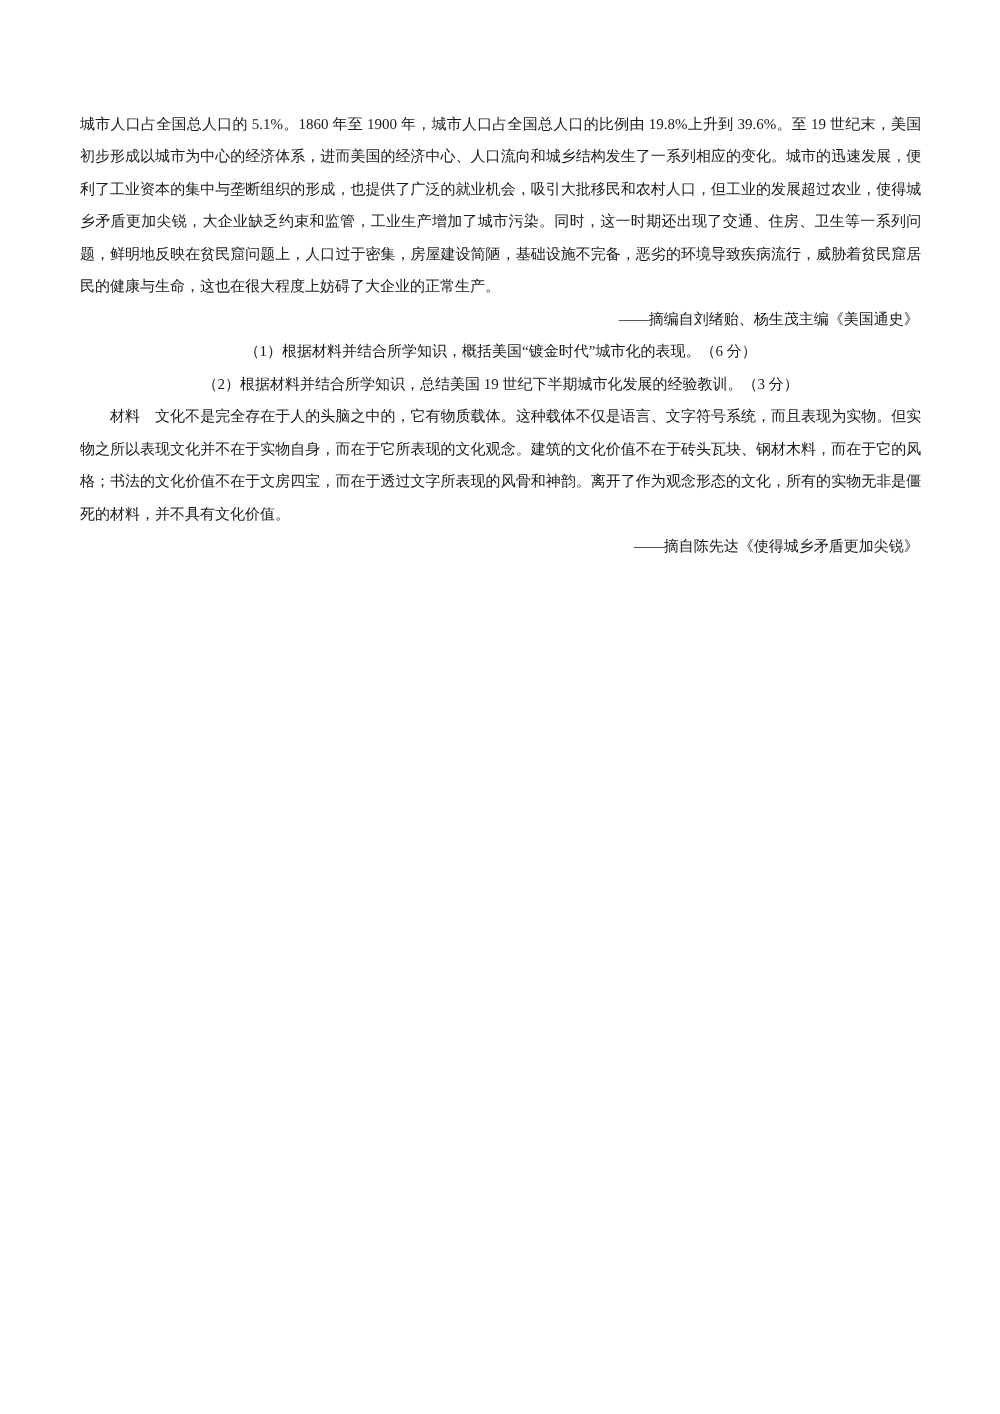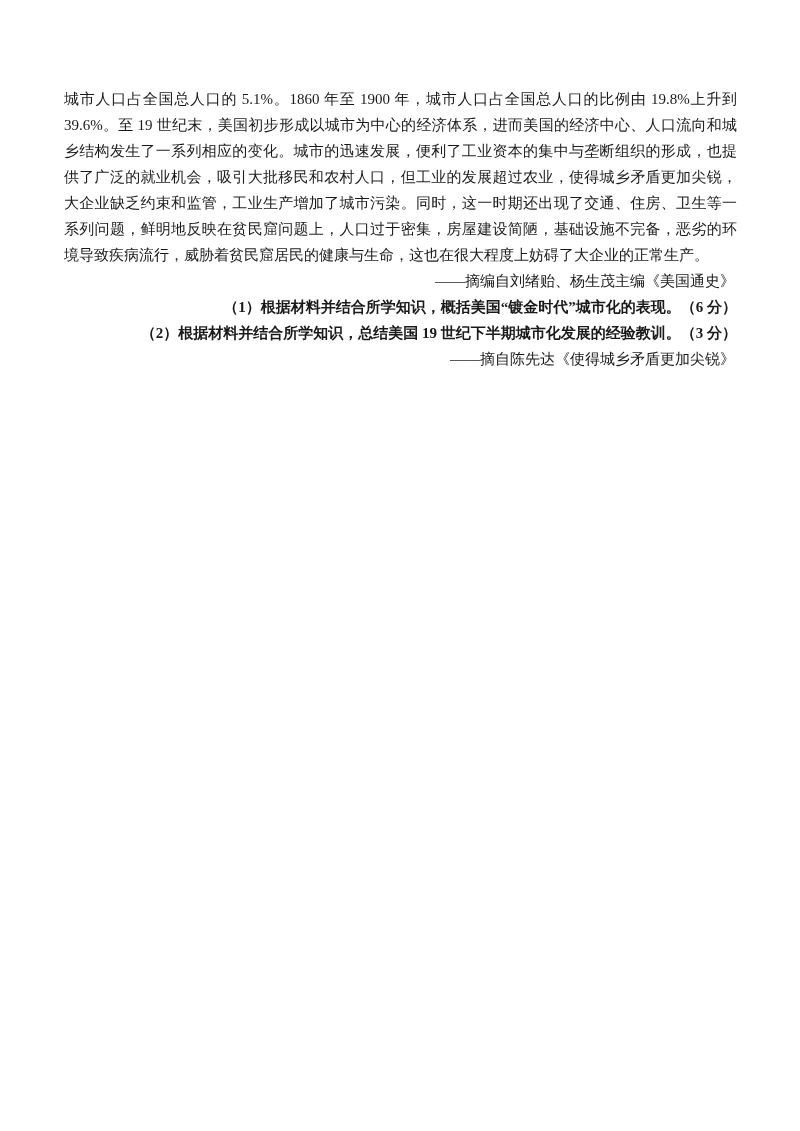--- a/index.html
+++ b/index.html
@@ -13,54 +13,54 @@
     height: 1131px;
     margin: 0 auto;
     background: #ffffff;
     box-sizing: border-box;
     padding: 86px 63px 40px 64px;
     font-family: "Liberation Serif", "DejaVu Serif", serif;
     color: #1a1a1a;
     overflow: hidden;
   }
   .doc {
-    font-size: 15px;
+    font-size: 12px;
     line-height: 26px;
   }
   p {
     margin: 0;
     text-align: justify;
     text-justify: inter-ideograph;
   }
   .attribution {
     text-align: right;
     margin-right: 2px;
     font-family: Liberation Serif, serif;
   }
   .indent2 {
     text-indent: 2em;
   }
   .q-line {
-    text-align: right;
-    font-weight: bold;
+    text-align: center;
   }
 </style>
 </head>
 <body>
 
 <div class="page">
   <div class="doc">
 
     <p>城市人口占全国总人口的 5.1%。1860 年至 1900 年，城市人口占全国总人口的比例由 19.8%上升到 39.6%。至 19 世纪末，美国初步形成以城市为中心的经济体系，进而美国的经济中心、人口流向和城乡结构发生了一系列相应的变化。城市的迅速发展，便利了工业资本的集中与垄断组织的形成，也提供了广泛的就业机会，吸引大批移民和农村人口，但工业的发展超过农业，使得城乡矛盾更加尖锐，大企业缺乏约束和监管，工业生产增加了城市污染。同时，这一时期还出现了交通、住房、卫生等一系列问题，鲜明地反映在贫民窟问题上，人口过于密集，房屋建设简陋，基础设施不完备，恶劣的环境导致疾病流行，威胁着贫民窟居民的健康与生命，这也在很大程度上妨碍了大企业的正常生产。</p>
 
     <p class="attribution">——摘编自刘绪贻、杨生茂主编《美国通史》</p>
 
     <p class="q-line">（1）根据材料并结合所学知识，概括美国“镀金时代”城市化的表现。（6 分）</p>
 
     <p class="q-line">（2）根据材料并结合所学知识，总结美国 19 世纪下半期城市化发展的经验教训。（3 分）</p>
 
 
+    <p class="indent2">材料　文化不是完全存在于人的头脑之中的，它有物质载体。这种载体不仅是语言、文字符号系统，而且表现为实物。但实物之所以表现文化并不在于实物自身，而在于它所表现的文化观念。建筑的文化价值不在于砖头瓦块、钢材木料，而在于它的风格；书法的文化价值不在于文房四宝，而在于透过文字所表现的风骨和神韵。离开了作为观念形态的文化，所有的实物无非是僵死的材料，并不具有文化价值。</p>
 
     <p class="attribution">——摘自陈先达《使得城乡矛盾更加尖锐》</p>
 
 
   </div>
 </div>
 
 </body></html>

